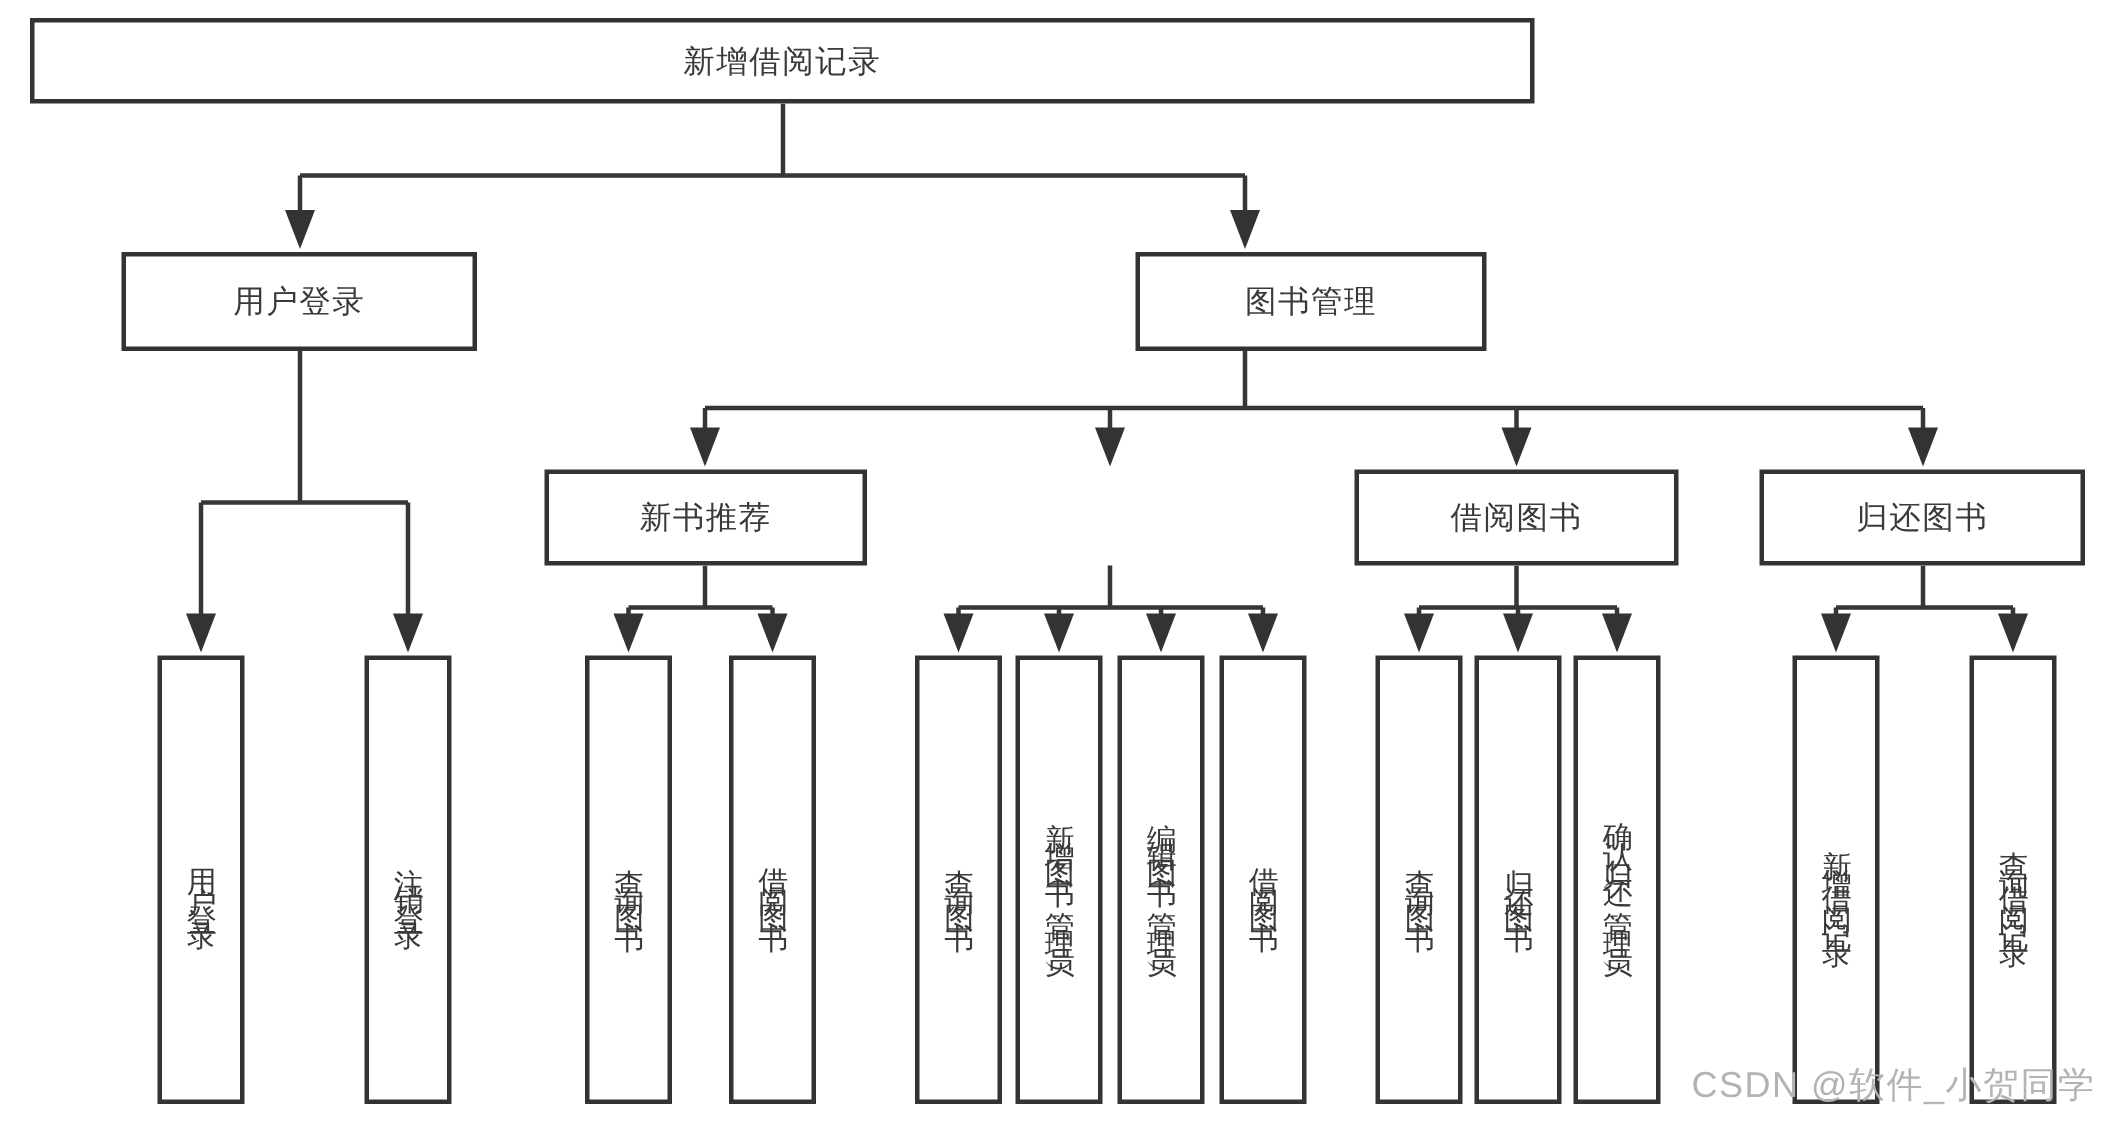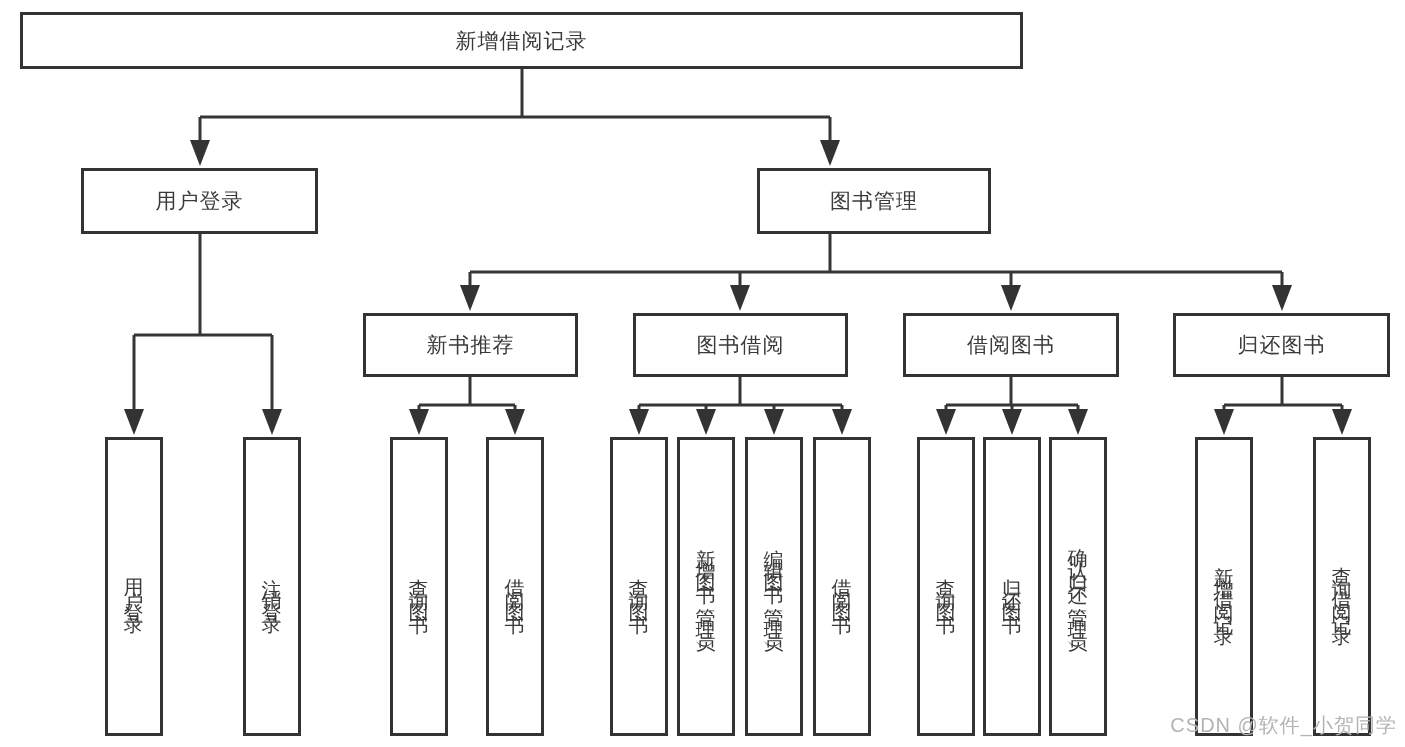--- a/index.html
+++ b/index.html
@@ -32,21 +32,21 @@
     font-size:20px;
     letter-spacing:12px;
     writing-mode:vertical-rl;
     text-orientation:mixed;
     line-height:1;
   }
   .watermark{
     position:absolute;
     right:8px;
     bottom:8px;
-    font-size:20px;
+    font-size:24px;
     color:#b3b3b3;
     letter-spacing:1px;
     white-space:nowrap;
     margin-left:18px;
   }
 </style>
 </head>
 <body>
 
 <div class="stage">
@@ -93,21 +93,20 @@
       <polygon points="1332,409 1352,409 1342,435"></polygon>
     </g>
   </svg>
 
   <div class="box hbox" style="left:20px;top:12px;width:1003px;height:57px;">新增借阅记录</div>
 
   <div class="box hbox" style="left:81px;top:168px;width:237px;height:66px;">用户登录</div>
   <div class="box hbox" style="left:713px;top:168px;width:234px;height:66px;margin-left:44px;">图书管理</div>
 
   <div class="box hbox" style="left:363px;top:313px;width:215px;height:64px;">新书推荐</div>
-  <div class="box hbox" style="left:633px;top:313px;width:215px;height:64px;">图书借阅</div>
   <div class="box hbox" style="left:903px;top:313px;width:216px;height:64px;">借阅图书</div>
   <div class="box hbox" style="left:1173px;top:313px;width:217px;height:64px;">归还图书</div>
 
   <div class="box vbox" style="left:105px;top:437px;width:58px;height:299px;">用户登录</div>
   <div class="box vbox" style="left:243px;top:437px;width:58px;height:299px;">注销登录</div>
 
   <div class="box vbox" style="left:390px;top:437px;width:58px;height:299px;">查询图书</div>
   <div class="box vbox" style="left:486px;top:437px;width:58px;height:299px;">借阅图书</div>
 
   <div class="box vbox" style="left:610px;top:437px;width:58px;height:299px;">查询图书</div>

